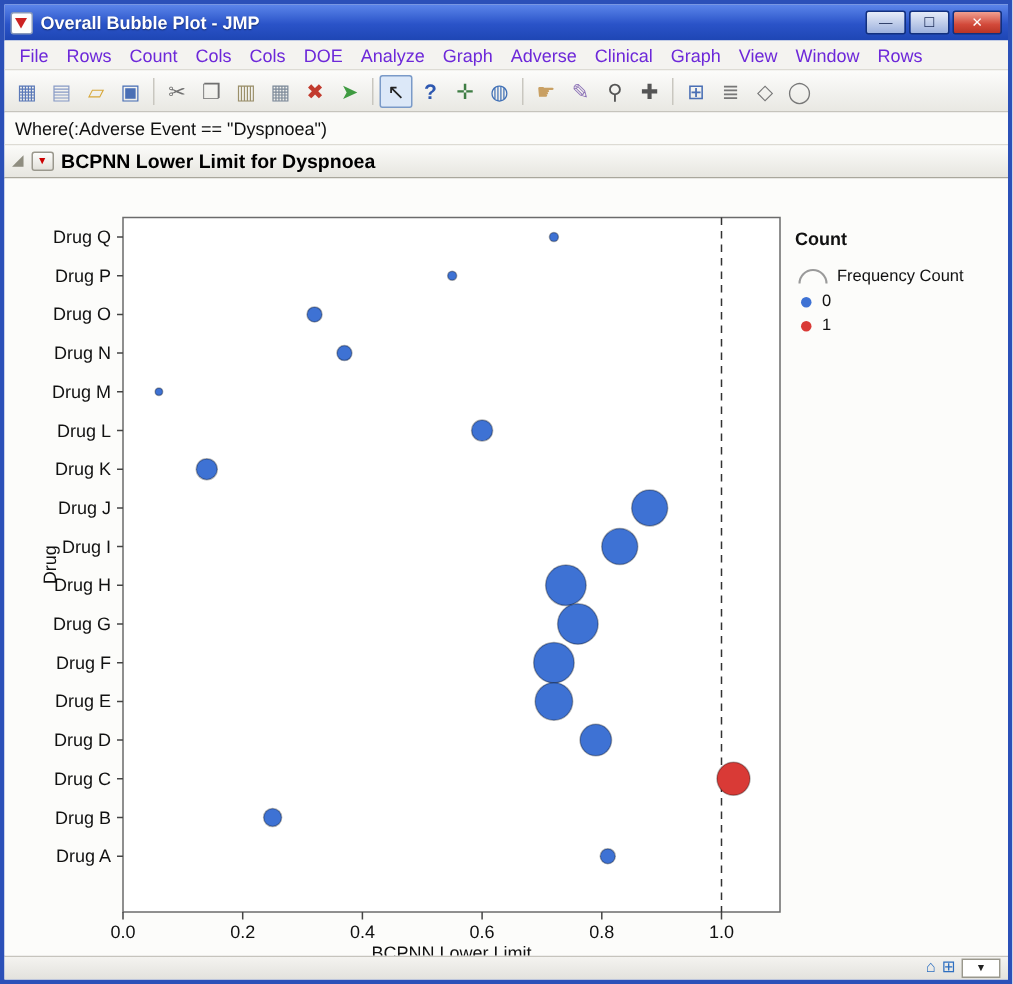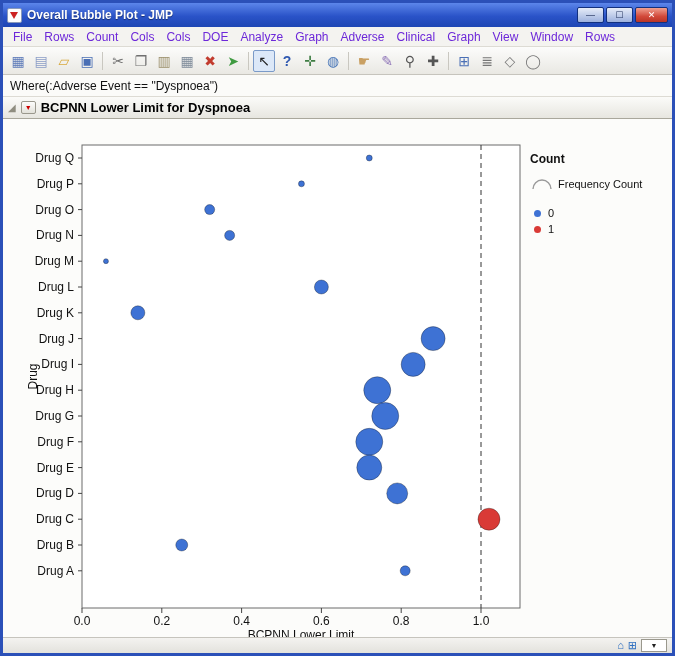--- a/index.html
+++ b/index.html
@@ -53,21 +53,21 @@
   .red-triangle-btn { width:15px; height:13px; border:1px solid #9a988d; border-radius:2px;
     background:linear-gradient(#fdfdfc,#e2e1da); display:flex; align-items:center;
     justify-content:center; font-size:7px; color:#cc0000; line-height:1; }
   .report-title { font-size:13px; font-weight:bold; color:#000; }
 
   
   .chart-area { position:relative; flex:1; background:#fcfcfa; }
   #plot { position:absolute; left:0; top:0; }
   .legend { position:absolute; left:527px; top:33px; font-size:11px; color:#111; }
   .legend-title { font-size:12px; font-weight:bold; margin-bottom:10px; }
-  .legend-size-row { display:flex; align-items:flex-end; gap:4px; margin-bottom:15px; }
+  .legend-size-row { display:flex; align-items:flex-end; gap:4px; margin-bottom:3px; }
   .legend-size-row span { font-size:11px; }
   .legend-entry { display:flex; align-items:center; gap:7px; height:16px; padding-left:4px; }
   .legend-dot { width:7px; height:7px; border-radius:50%; flex:0 0 7px; }
 
   
   .statusbar { height:16px; flex:0 0 16px;
     background:linear-gradient(#f4f3f0,#e3e2dd); border-top:1px solid #c6c4bd;
     display:flex; align-items:center; justify-content:flex-end; gap:4px; padding:0 5px; }
   .status-icon { font-size:11px; line-height:1; }
   .status-drop { width:26px; height:13px; border:1px solid #9a988d; background:#fff;

